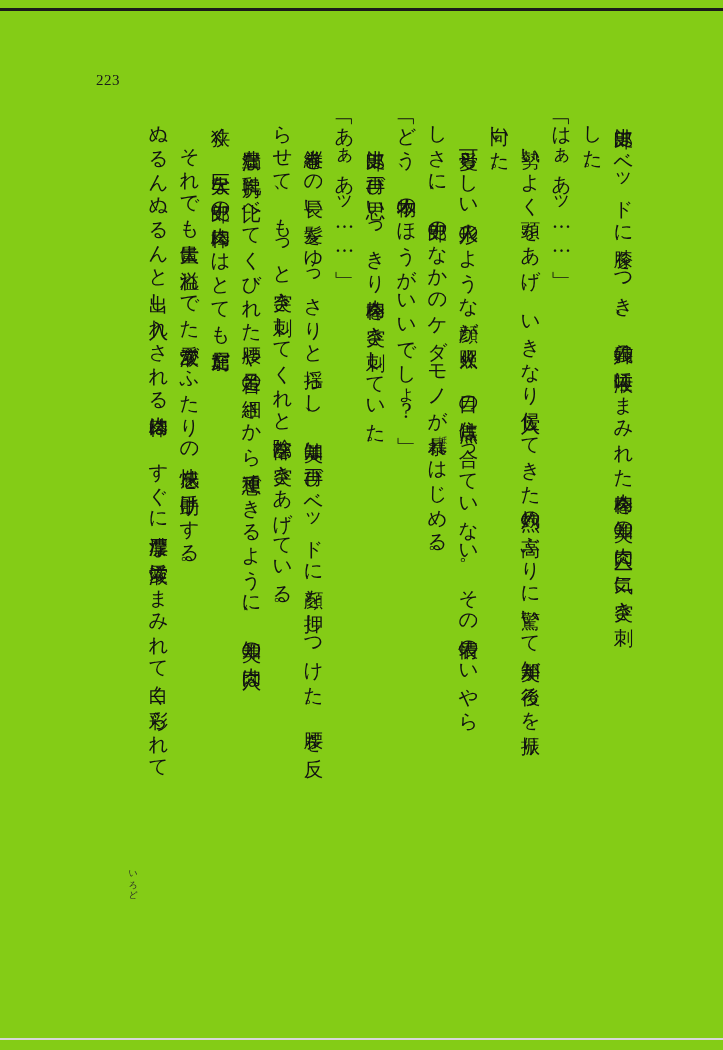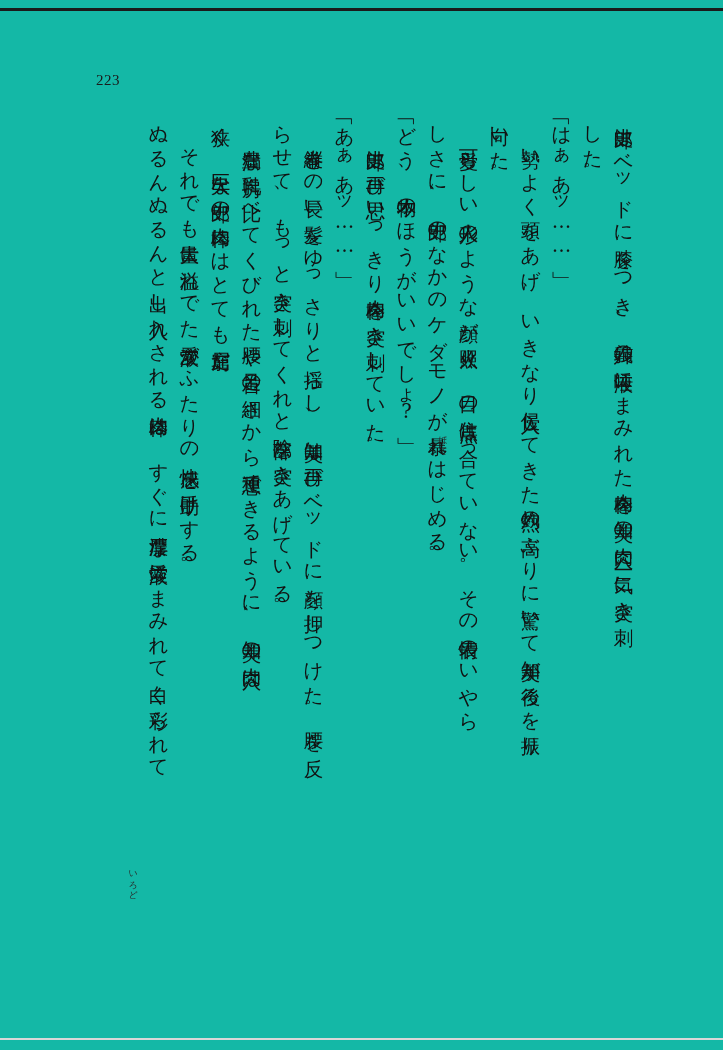--- a/index.html
+++ b/index.html
@@ -7,21 +7,21 @@
     padding: 0;
     background: #ffffff;
   }
   body {
     font-family: "Liberation Serif", "DejaVu Serif", serif;
   }
   .page {
     position: relative;
     width: 723px;
     height: 1050px;
-    background: #14b8a6;
+    background: #84cc16;
     overflow: hidden;
   }
   
   .top-rule {
     position: absolute;
     left: 0;
     top: 8px;
     width: 723px;
     height: 3px;
     background: #1a1a1a;

